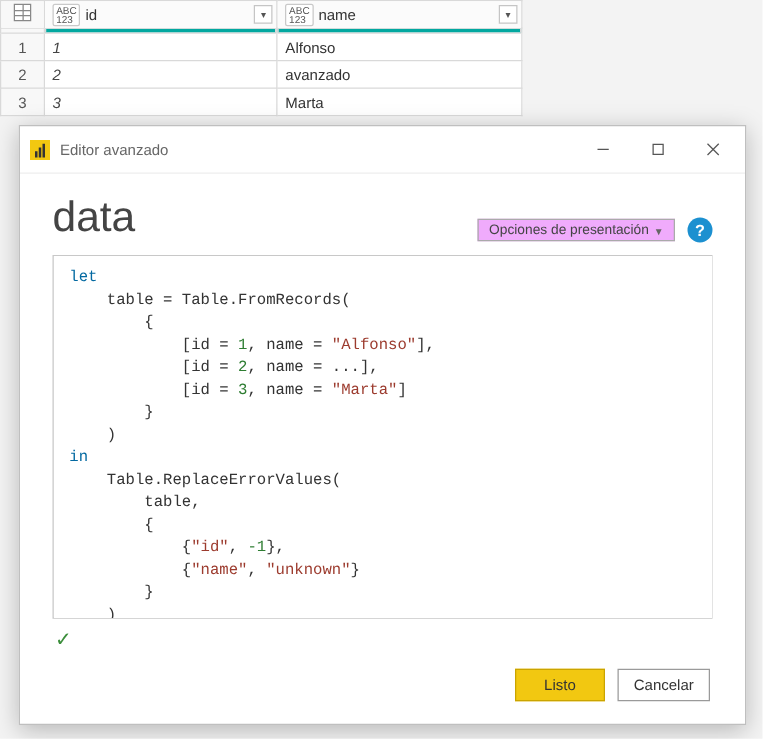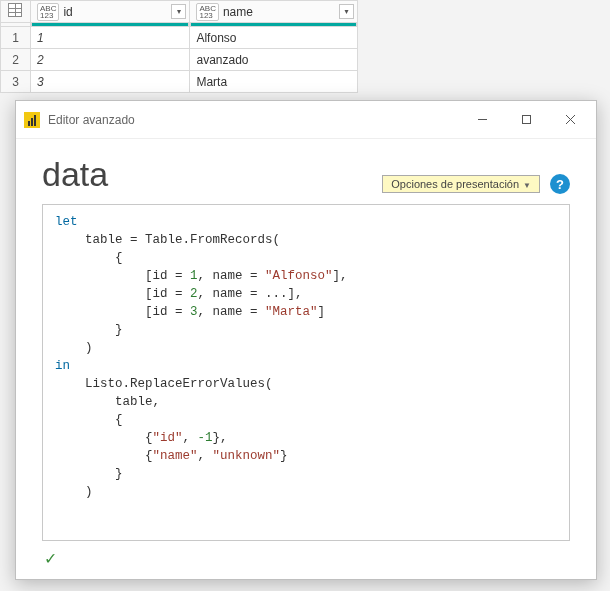--- a/index.html
+++ b/index.html
@@ -11,21 +11,21 @@
     overflow: hidden;
     position: relative;
     font-size: 12px;
     color: #333;
   }
 
   
   .grid {
     background: #fff;
     border-collapse: collapse;
-    width: 358px;
+    width: 418px;
   }
   .grid th, .grid td {
     border: 1px solid #d9d9d9;
     height: 22px;
     padding: 0 6px;
     text-align: left;
     font-weight: normal;
     font-size: 12px;
     background: #fff;
   }
@@ -121,21 +121,21 @@
   }
   .dlg-head {
     display:flex; align-items:flex-end;
     margin: 6px 0 10px 0;
   }
   .dlg-head h1 {
     font-size: 34px; font-weight: 300; color:#444;
   }
   .head-right { margin-left:auto; display:flex; align-items:center; gap:10px; }
   .opts-btn {
-    border:1px solid #aaa; background:#fef9c3;
+    border:1px solid #aaa; background:#f0abfc;
     padding: 2px 8px; font-size:11px; color:#444;
     display:flex; align-items:flex-end; gap:4px;
   }
   .opts-btn .caret { font-size:8px; color:#666; }
   .help-ico {
     width:20px; height:20px; border-radius:50%;
     background:#1c90d0; color:#fff;
     display:flex; align-items:center; justify-content:center;
     font-weight:bold; font-size:13px;
   }
@@ -284,26 +284,34 @@
 
     <div class="code-box"><span class="kw">let</span>
 <span>    table = Table.FromRecords(</span>
 <span>        {</span>
 <span>            [id = </span><span class="num">1</span><span>, name = </span><span class="str">"Alfonso"</span><span>],</span>
 <span>            [id = </span><span class="num">2</span><span>, name = </span><span>...</span><span>],</span>
 <span>            [id = </span><span class="num">3</span><span>, name = </span><span class="str">"Marta"</span><span>]</span>
 <span>        }</span>
 <span>    )</span>
 <span class="kw">in</span>
-<span>    Listo.ReplaceErrorValues(</span>
+<span>    Table.ReplaceErrorValues(</span>
 <span>        table,</span>
 <span>        {</span>
 <span>            {</span><span class="str">"id"</span><span>, </span><span class="num">-1</span><span>},</span>
 <span>            {</span><span class="str">"name"</span><span>, </span><span class="str">"unknown"</span><span>}</span>
 <span>        }</span>
 <span>    )</span></div>
 
     <div class="status-row">
       <span class="check">✓</span>
     </div>
 
+    <div class="btn-row">
+      <div class="btn primary">
+          <span>Listo</span>
+        </div>
+      <div class="btn">
+          <span>Cancelar</span>
+        </div>
+    </div>
   </div>
 </div>
 
 </body></html>

